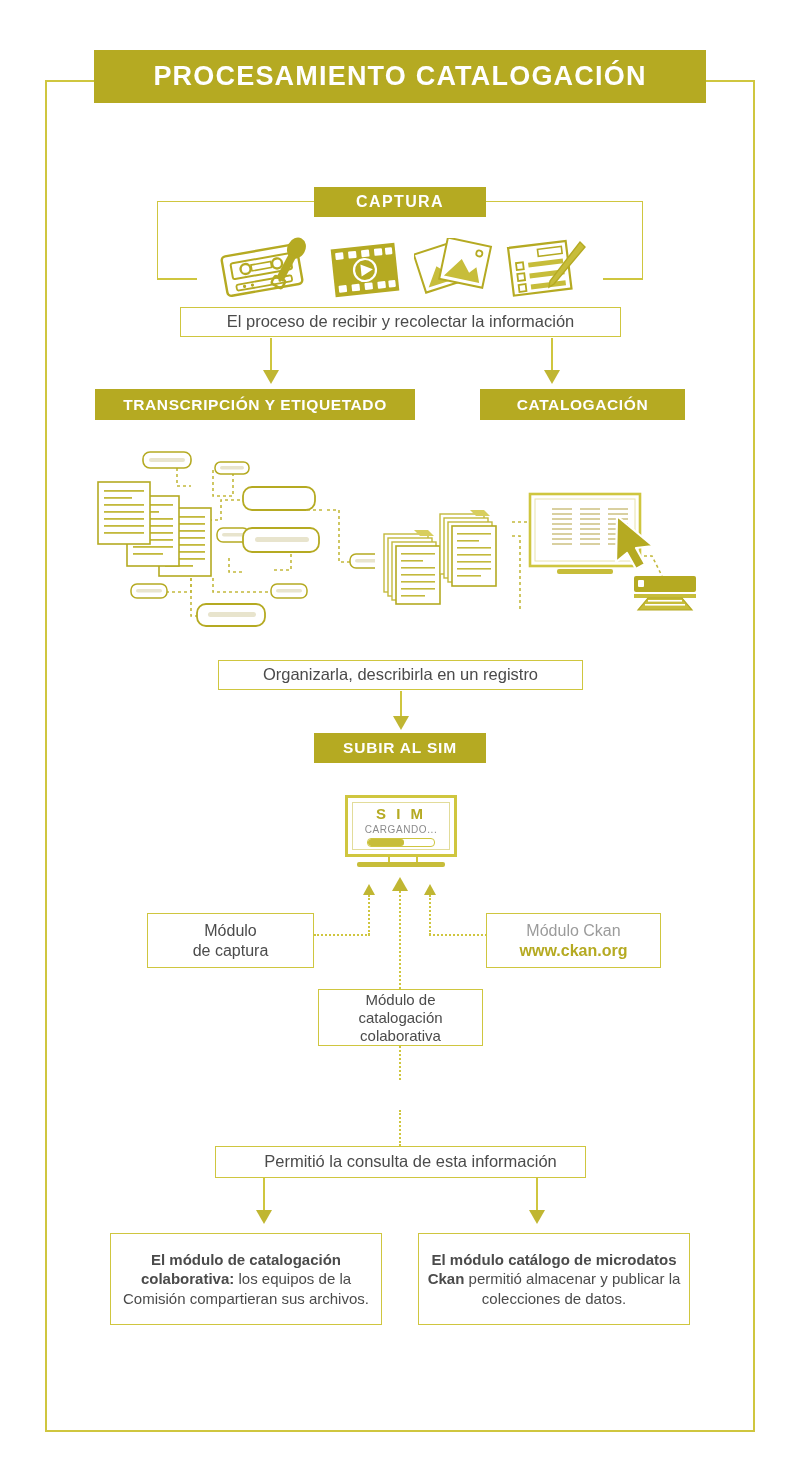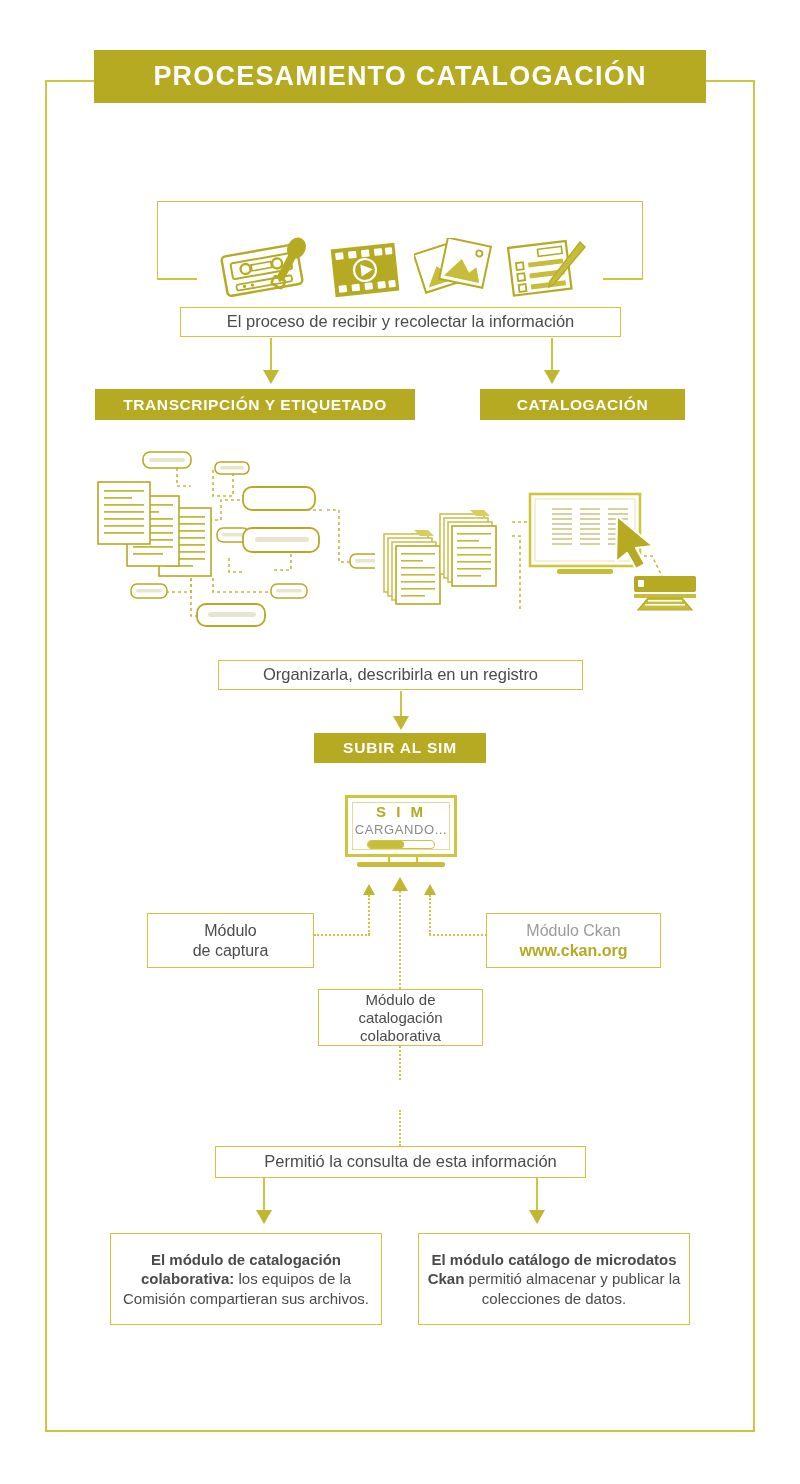--- a/index.html
+++ b/index.html
@@ -80,21 +80,21 @@
   
   .sim-screen{
     left:345px;top:795px;width:112px;height:62px;
     border:3px solid #cfc63f;box-sizing:border-box;background:#fff;
   }
   .sim-inner{
     position:absolute;left:4px;top:4px;right:4px;bottom:4px;border:1px solid #e2dc9a;
     display:flex;flex-direction:column;align-items:center;justify-content:center;
   }
   .sim-title{font-size:15px;font-weight:bold;color:#b5aa22;letter-spacing:3px;}
-  .sim-sub{font-size:13px;color:#8b8b8b;letter-spacing:.6px;margin-top:2px;}
+  .sim-sub{font-size:10px;color:#8b8b8b;letter-spacing:.6px;margin-top:2px;}
   .sim-bar{
     width:66px;height:7px;border:1.5px solid #cfc63f;border-radius:4px;margin-top:3px;
     background:#fff;overflow:hidden;
   }
   .sim-bar-fill{height:100%;background:#c7bd3a;border-radius:3px;}
   .sim-neck{left:388px;top:857px;width:26px;height:6px;background:#fff;border-left:2px solid #cfc63f;border-right:2px solid #cfc63f;}
   .sim-base{left:357px;top:862px;width:88px;height:5px;background:#c7bd3a;border-radius:2px;}
   svg{display:block;}
 </style>
 </head>
@@ -103,20 +103,21 @@
 <div class="canvas">
 
   <div class="abs frame"></div>
   <div class="abs frame-mask"></div>
 
   <div class="abs banner banner-title">PROCESAMIENTO CATALOGACIÓN</div>
 
   <div class="abs capture-frame"></div>
   <div class="abs capture-frame-bl"></div>
   <div class="abs capture-frame-br"></div>
+  <div class="abs banner banner-captura">CAPTURA</div>
 
   <div class="abs" style="left:218px;top:234px;">
     <svg width="98" height="68" viewBox="0 0 98 68">
       <g transform="rotate(-10 45 36)">
         <rect x="6" y="16" width="76" height="40" rx="4" fill="none" stroke="#b5aa22" stroke-width="2.4"></rect>
         <rect x="14" y="24" width="60" height="16" rx="2" fill="none" stroke="#b5aa22" stroke-width="2"></rect>
         <circle cx="28" cy="32" r="5" fill="none" stroke="#b5aa22" stroke-width="2.4"></circle>
         <circle cx="60" cy="32" r="5" fill="none" stroke="#b5aa22" stroke-width="2.4"></circle>
         <rect x="34" y="29" width="20" height="6" fill="none" stroke="#b5aa22" stroke-width="1.6"></rect>
         <rect x="16" y="46" width="56" height="6" rx="2" fill="none" stroke="#b5aa22" stroke-width="1.8"></rect>

